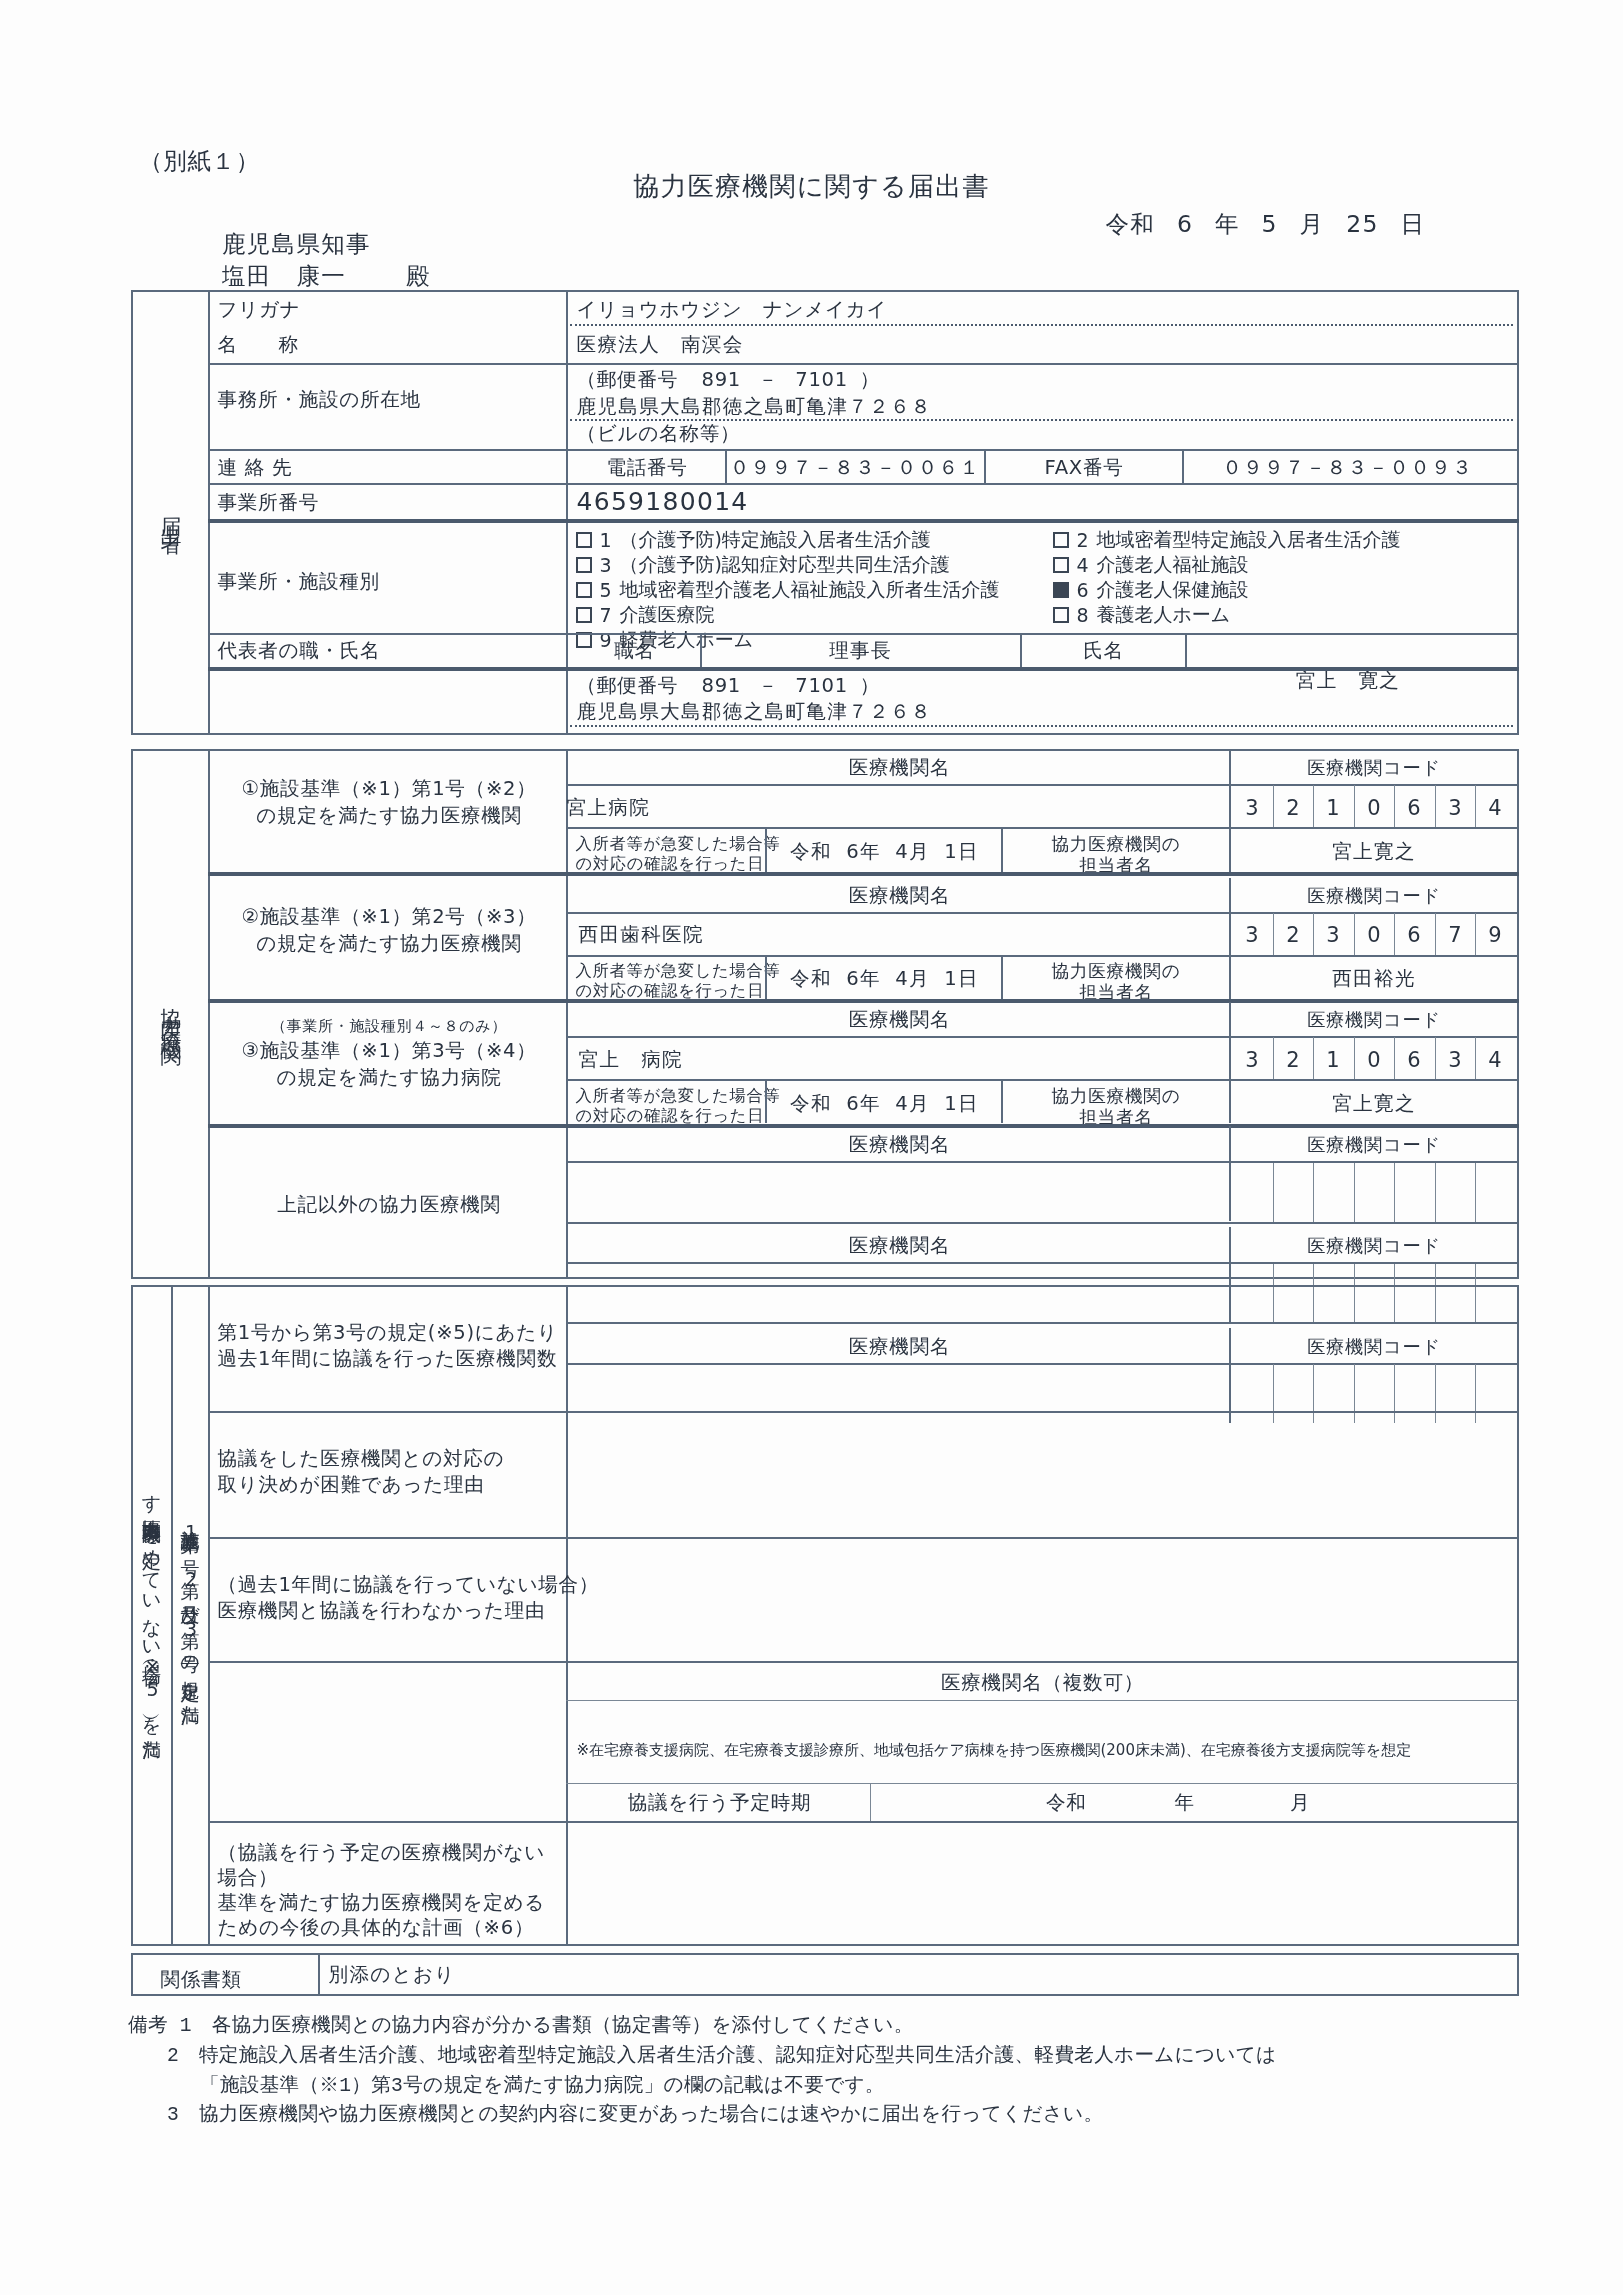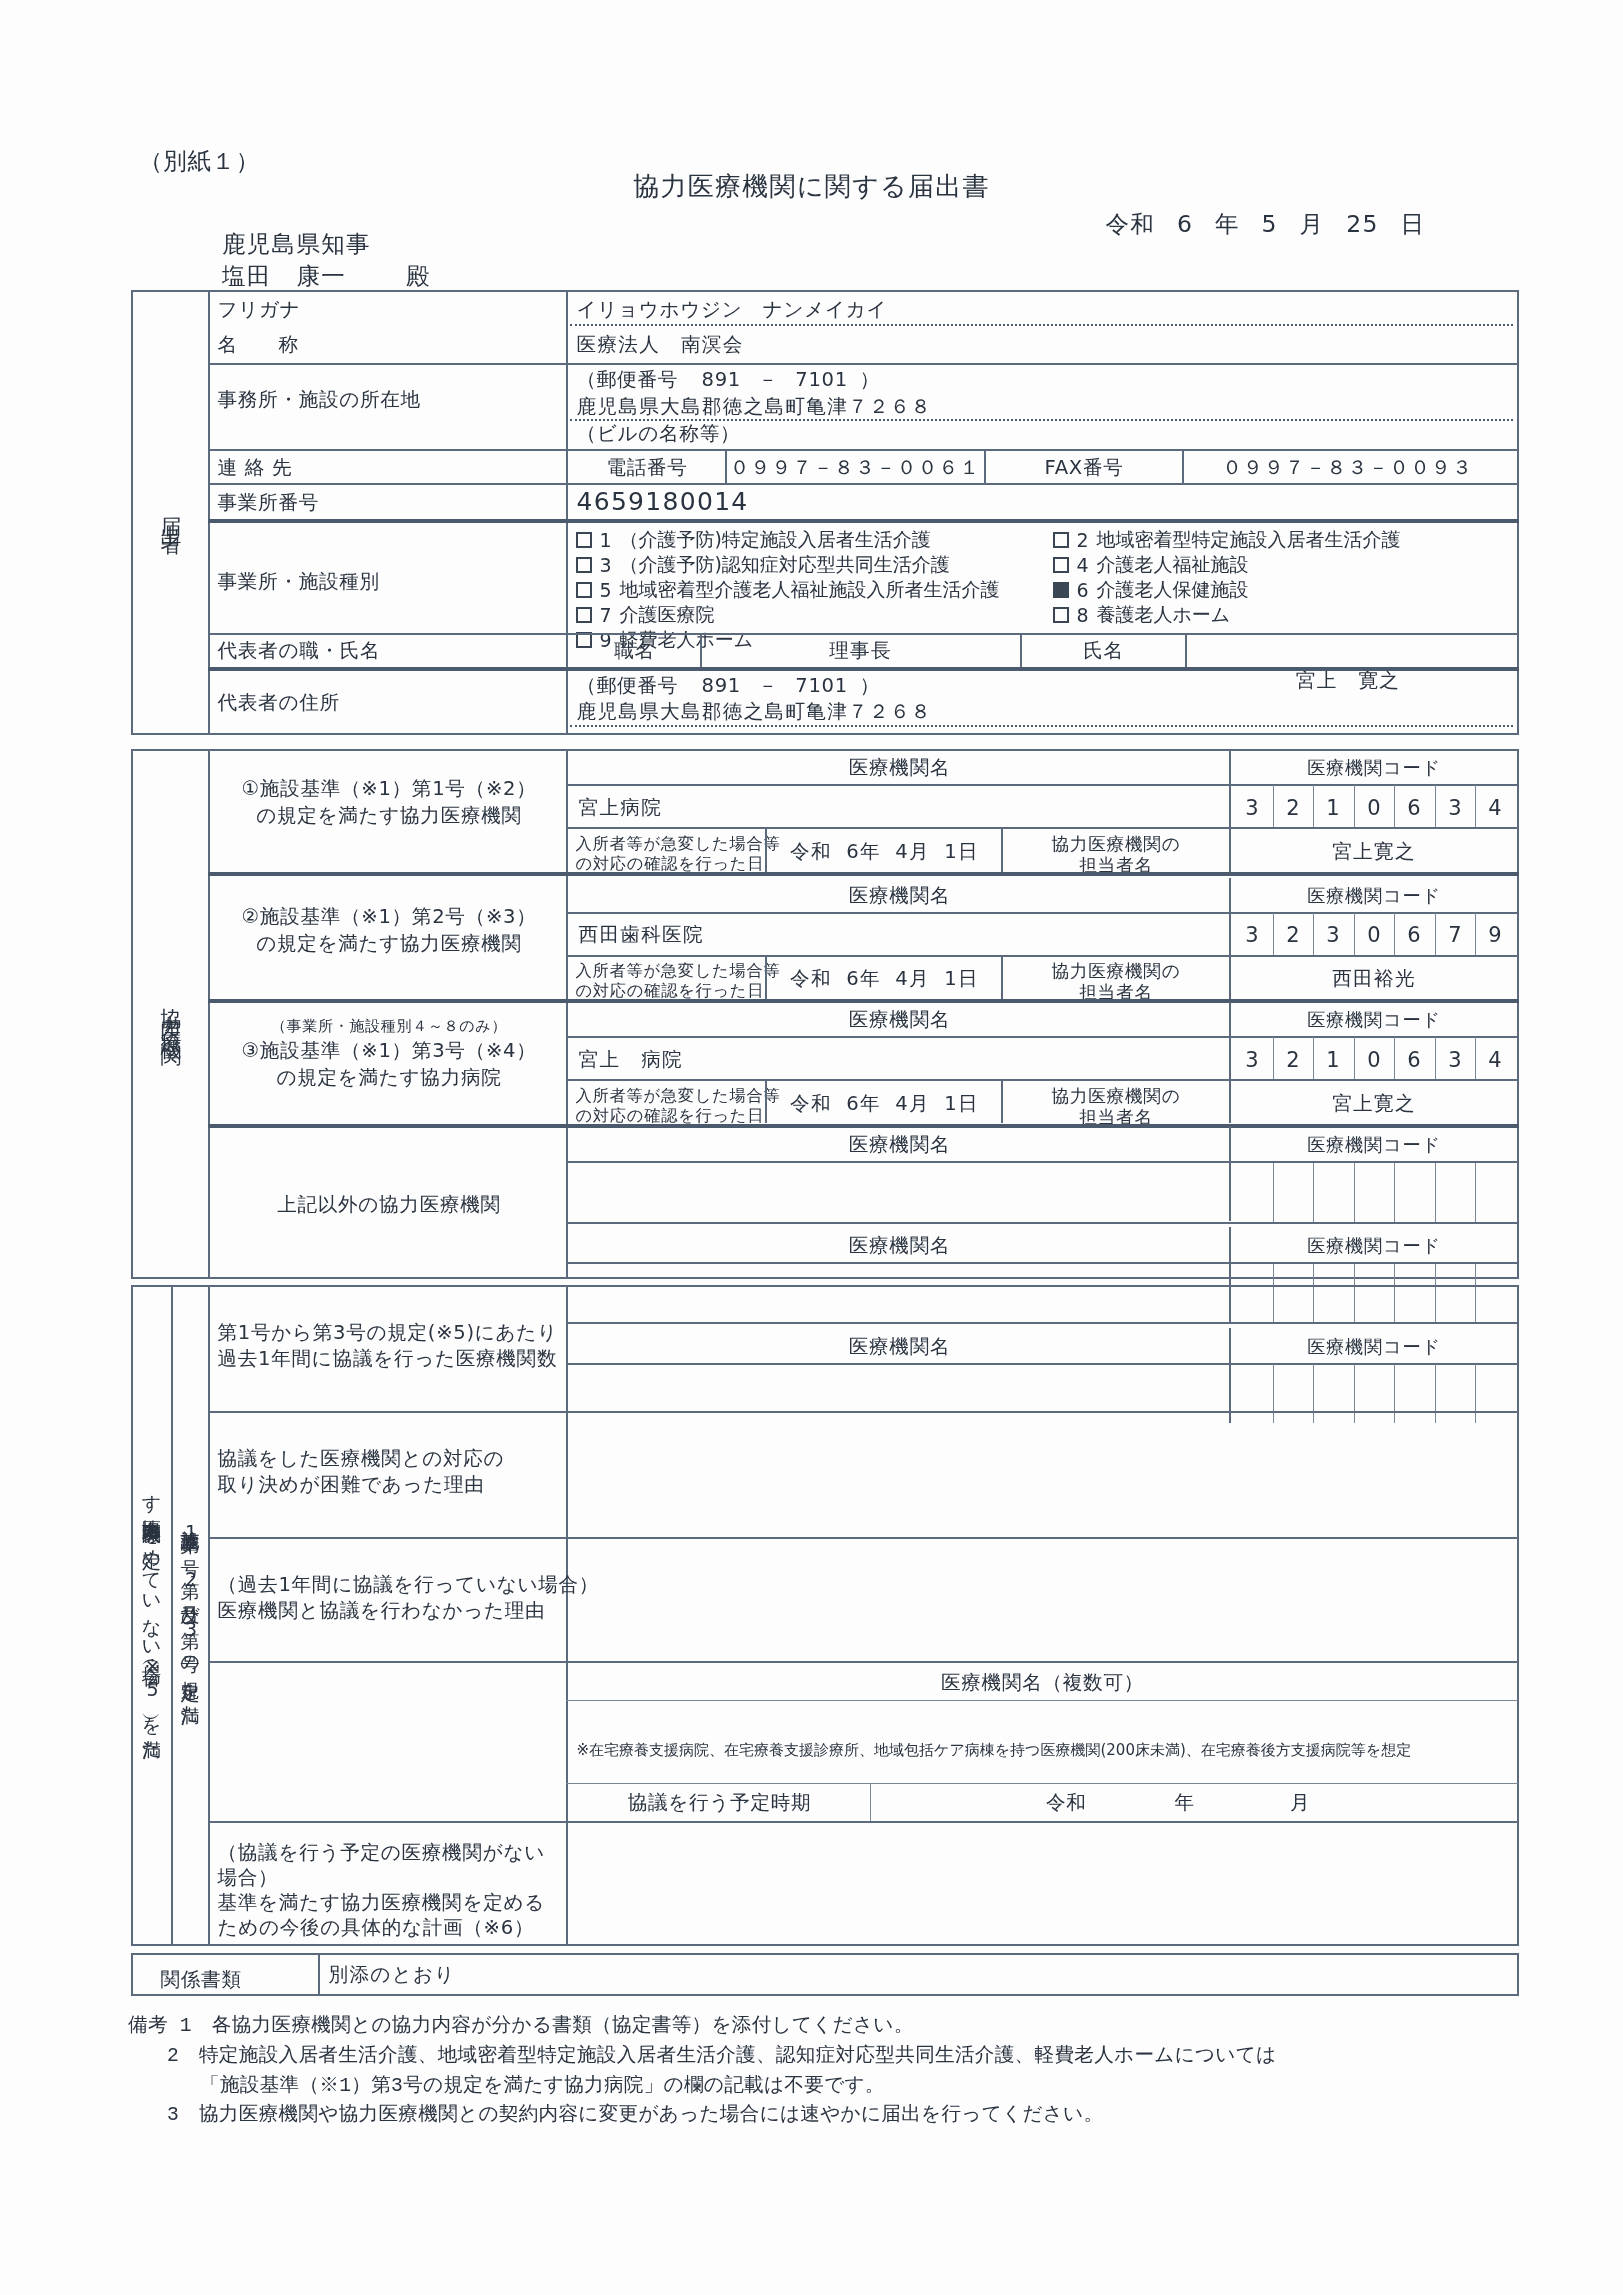--- a/index.html
+++ b/index.html
@@ -262,42 +262,41 @@
   <div class="cell" style="left:211px; top:634px; width:356px; height:33px;">代表者の職・氏名</div>
   <div class="cell center" style="left:569px; top:634px; width:131px; height:33px;">職名</div>
   <div class="ln v" style="left:700px; top:633px; height:34px;"></div>
   <div class="cell center handwrite" style="left:701px; top:634px; width:319px; height:33px;">理事長</div>
   <div class="ln v" style="left:1020px; top:633px; height:34px;"></div>
   <div class="cell center" style="left:1022px; top:634px; width:163px; height:33px;">氏名</div>
   <div class="ln v" style="left:1185px; top:633px; height:34px;"></div>
   <div class="cell center handwrite" style="left:1186px; top:634px; width:324px; height:33px;margin-top:30px;">宮上　寛之</div>
   <div class="ln h thick" style="left:208px; top:667px; width:1311px;"></div>
 
-  <div class="cell" style="left:211px; top:671px; width:356px; height:63px;">代表者の住所</div>
   <div class="cell" style="left:570px; top:671px; width:942px; height:29px;">
     <span>（郵便番号</span>
     <span style="margin:0 17px 0 23.5px">891</span>
     <span>－</span>
     <span style="margin:0 11.8px 0 17px">7101</span>
     <span>）</span>
   </div>
   <div class="cell handwrite" style="left:570px; top:696px; width:942px; height:30px;">鹿児島県大島郡徳之島町亀津７２６８</div>
   <div class="dotted" style="left:570px; top:725px; width:943px;"></div>
 
   <div class="frame" style="left:131px; top:749px; width:1388px; height:530px;"></div>
   <div class="ln v" style="left:208px; top:749px; height:530px;"></div>
   <div class="vlabel" style="left:133px; top:749px; width:75px; height:530px;">協力医療機関</div>
   <div class="ln v" style="left:566px; top:749px; height:530px;"></div>
 
   <div id="coop-sections">
       <div class="cell center" style="left: 569px; top: 751px; width: 661px; height: 33px;">医療機関名</div>
       <div class="ln v" style="left: 1229px; top: 750px; height: 34px;"></div>
       <div class="cell center" style="left: 1232px; top: 751px; width: 284px; height: 33px; font-size: 18.3px;">医療機関コード</div>
       <div class="ln h" style="left: 566px; top: 784px; width: 952px;"></div>
-      <div class="cell handwrite" style="left: 572px; top: 787px; width: 657px; height: 41px;">宮上病院</div>
+      <div class="cell handwrite" style="left: 560px; top: 787px; width: 657px; height: 41px;">宮上病院</div>
       <div class="ln v" style="left: 1229px; top: 784px; height: 43px;"></div>
       <div class="cell center handwrite" style="left: 1232px; top: 787px; width: 41px; height: 41px; font-size: 21px;">3</div>
       <div class="cell center handwrite" style="left: 1273px; top: 787px; width: 41px; height: 41px; font-size: 21px;">2</div>
       <div class="ln v thin" style="left: 1273px; top: 785px; height: 42px;"></div>
       <div class="cell center handwrite" style="left: 1313px; top: 787px; width: 41px; height: 41px; font-size: 21px;">1</div>
       <div class="ln v thin" style="left: 1313px; top: 785px; height: 42px;"></div>
       <div class="cell center handwrite" style="left: 1354px; top: 787px; width: 41px; height: 41px; font-size: 21px;">0</div>
       <div class="ln v thin" style="left: 1354px; top: 785px; height: 42px;"></div>
       <div class="cell center handwrite" style="left: 1394px; top: 787px; width: 41px; height: 41px; font-size: 21px;">6</div>
       <div class="ln v thin" style="left: 1394px; top: 785px; height: 42px;"></div>

